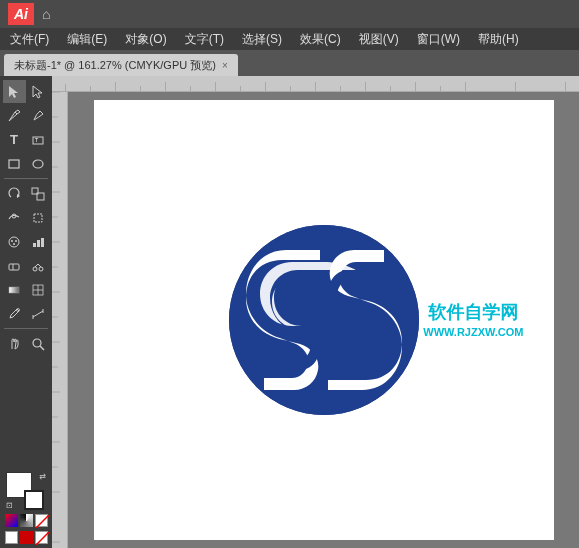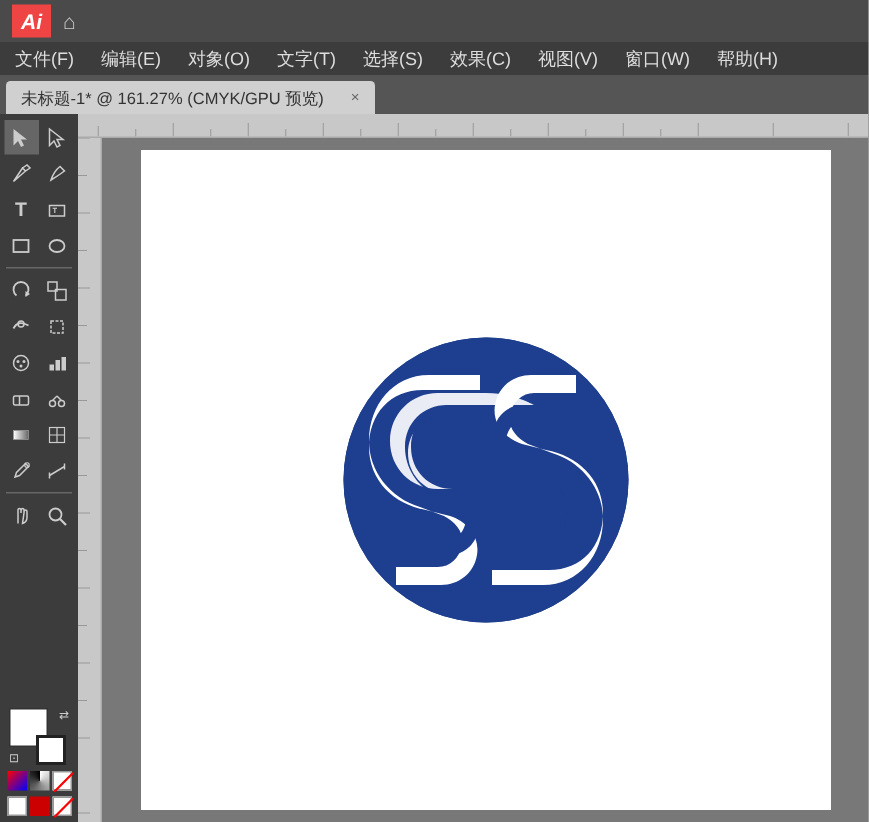--- a/index.html
+++ b/index.html
@@ -66,21 +66,21 @@
       padding-left: 4px;
     }
     .tab {
       height: 22px;
       background: #d0d0d0;
       color: #333;
       font-size: 11px;
       padding: 0 10px;
       display: flex;
       align-items: center;
-      gap: 18px;
+      gap: 6px;
       border-radius: 3px 3px 0 0;
     }
     .tab-close {
       font-size: 10px;
       color: #666;
       cursor: pointer;
     }
 
     
     .main-layout {
@@ -541,15 +541,19 @@
 
             <path d="M 142,160 C 164,160 178,144 178,122 C 178,100 162,84 140,80 L 124,76 C 112,72 104,62 106,50 C 108,38 118,30 130,30 L 160,30 L 160,42 L 132,42 C 124,42 118,48 116,56 C 114,64 120,72 128,76 L 144,82 C 164,88 178,106 178,126 C 178,150 162,170 138,170 L 104,170 L 104,160 Z" fill="white"></path>
 
             <path d="M 72,58 C 58,58 48,68 48,82 C 48,96 58,106 72,110 L 84,114 C 92,118 96,126 94,136 C 92,144 84,150 76,150 L 56,150 L 56,140 L 74,140 C 80,140 84,136 86,130 C 88,124 84,118 78,116 L 66,110 C 54,104 46,92 46,78 C 46,62 58,50 74,50 L 100,50 L 100,58 Z" fill="#1e3f8f"></path>
 
             <path d="M 128,142 C 142,142 152,132 152,118 C 152,104 142,94 128,90 L 116,86 C 108,82 104,74 106,64 C 108,56 116,50 124,50 L 144,50 L 144,60 L 126,60 C 120,60 116,64 114,70 C 112,76 116,82 122,84 L 134,90 C 146,96 154,108 154,122 C 154,138 142,150 126,150 L 100,150 L 100,142 Z" fill="#1e3f8f"></path>
           </g>
         </svg>
       </div>
 
+      <div class="watermark">
+        <div class="watermark-cn">软件自学网</div>
+        <div class="watermark-url">WWW.RJZXW.COM</div>
+      </div>
     </div>
   </div>
 </div>
 
 </body></html>

